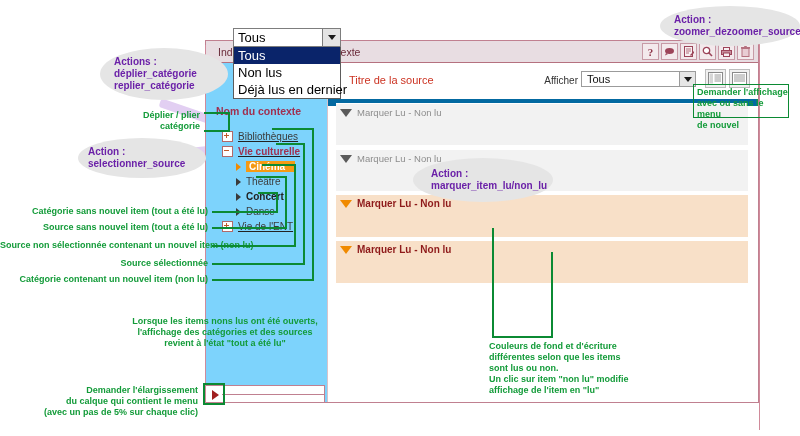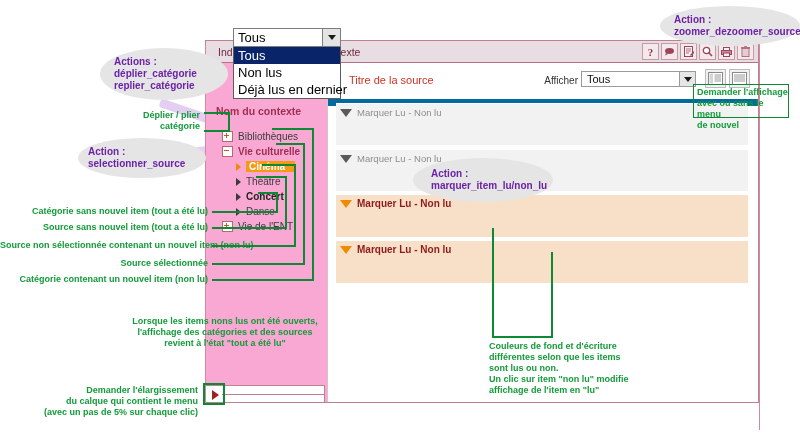--- a/index.html
+++ b/index.html
@@ -63,21 +63,21 @@
     color: #8e3348;
     font-family: "Liberation Serif", serif;
   }
   .tool-ico { display:block; }
 
   
   .tree-pane {
     position: absolute;
     left: 0; top: 22px;
     width: 122px; bottom: 0;
-    background: #f9a8d4;
+    background: #7dd3fc;
     border-right: 1px solid #d9c3ca;
     box-sizing: border-box;
   }
   .tree-header {
     position: absolute;
     left: 10px; top: 42px;
     font-size: 10.5px;
     font-weight: bold;
     color: #a03050;
     white-space: nowrap;
@@ -87,21 +87,21 @@
     left: 8px; top: 66px;
     width: 112px;
   }
   .tree-row {
     height: 15px;
     display: flex;
     align-items: center;
     white-space: nowrap;
     font-size: 10px;
   }
-  .tree-row.lvl1 { padding-left: 8px; }
+  .tree-row.lvl1 { padding-left: 8px; text-decoration: underline; }
   .tree-row.lvl2 { padding-left: 22px; }
   .exp-box {
     width: 9px; height: 9px;
     border: 1px solid #b06a6a;
     background: #fff;
     margin-right: 5px;
     position: relative;
     flex: none;
   }
   .exp-box::before {

